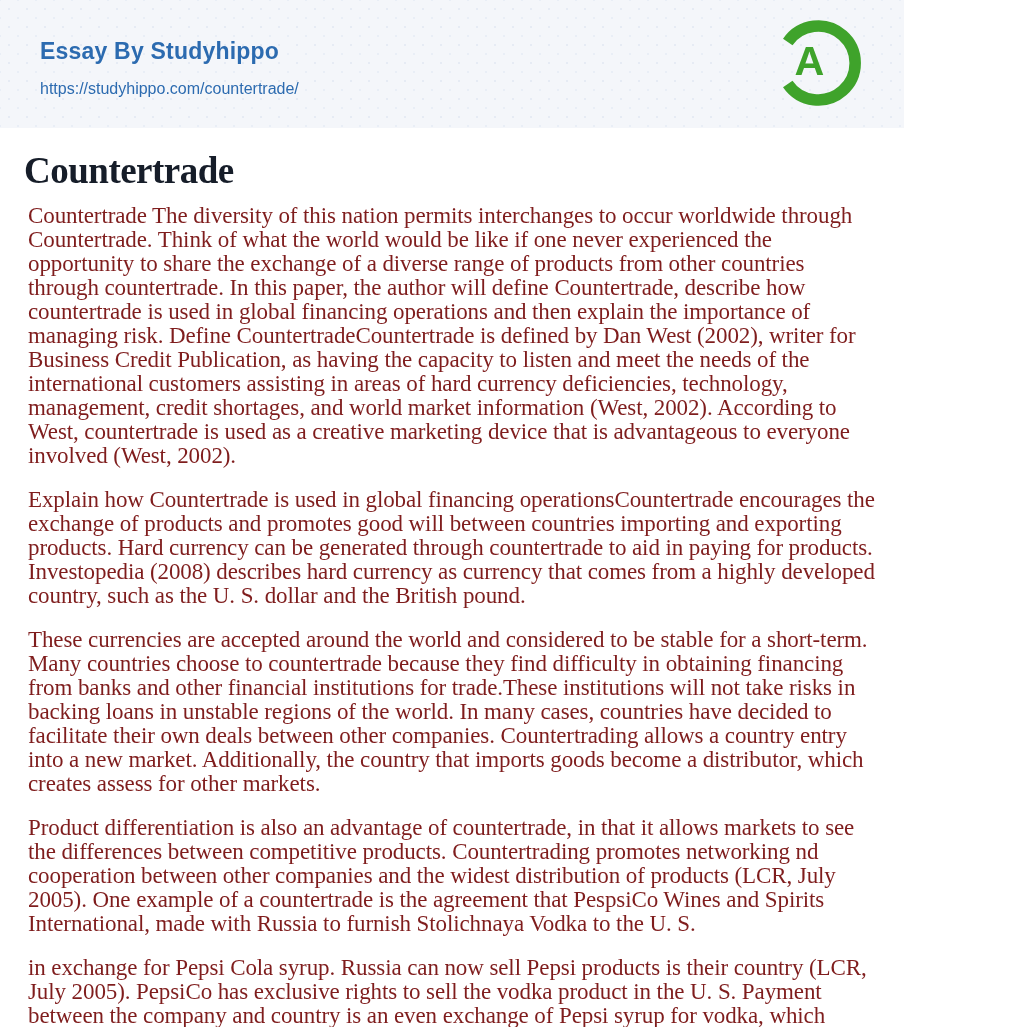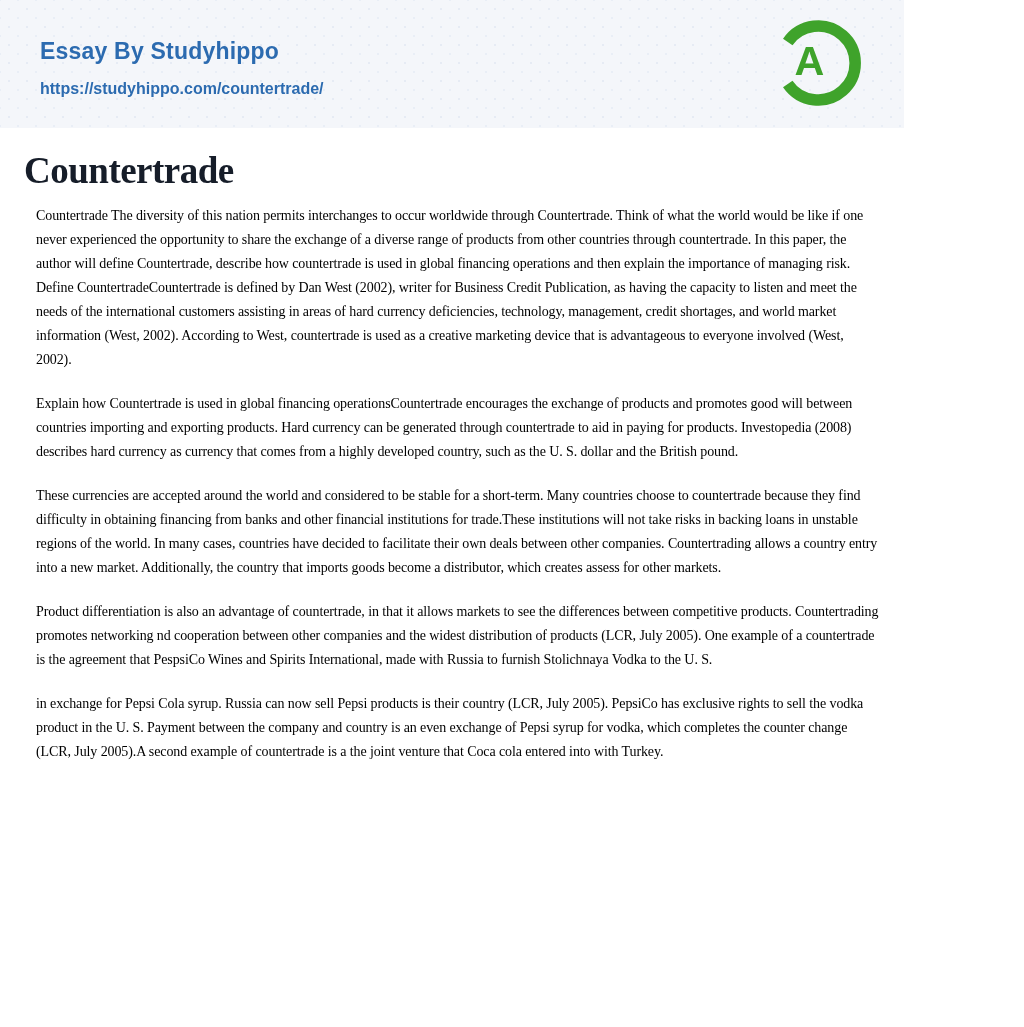--- a/index.html
+++ b/index.html
@@ -33,21 +33,21 @@
     margin: 0;
     font-size: 23px;
     font-weight: 700;
     letter-spacing: 0.2px;
     color: #2c6bb0;
   }
   .site-url {
     display: inline-block;
     margin-top: 15px;
     font-size: 16px;
-    font-weight: 700;
+    font-weight: 400;
     color: #2c6bb0;
     text-decoration: none;
   }
   .logo {
     position: absolute;
     top: 15px;
     right: 38px;
     width: 96px;
     height: 96px;
   }
@@ -59,25 +59,25 @@
   }
   .article-title {
     margin: 23px 0 13px 0;
     font-size: 37px;
     line-height: 40px;
     font-weight: 800;
     letter-spacing: -0.5px;
     color: #161d29;
   }
   .article-body p {
-    margin: 0 0 20px 12px;
-    font-size: 14px;
+    margin: 0 0 20px 4px;
+    font-size: 23px;
     line-height: 24px;
     letter-spacing: -0.1px;
-    color: #000000;
+    color: #7f1d1d;
   }
 </style>
 </head>
 <body>
 
 <div class="page">
 
   <div class="site-header">
     <h2 class="site-label">Essay By Studyhippo</h2>
     <a class="site-url">https://studyhippo.com/countertrade/</a>

